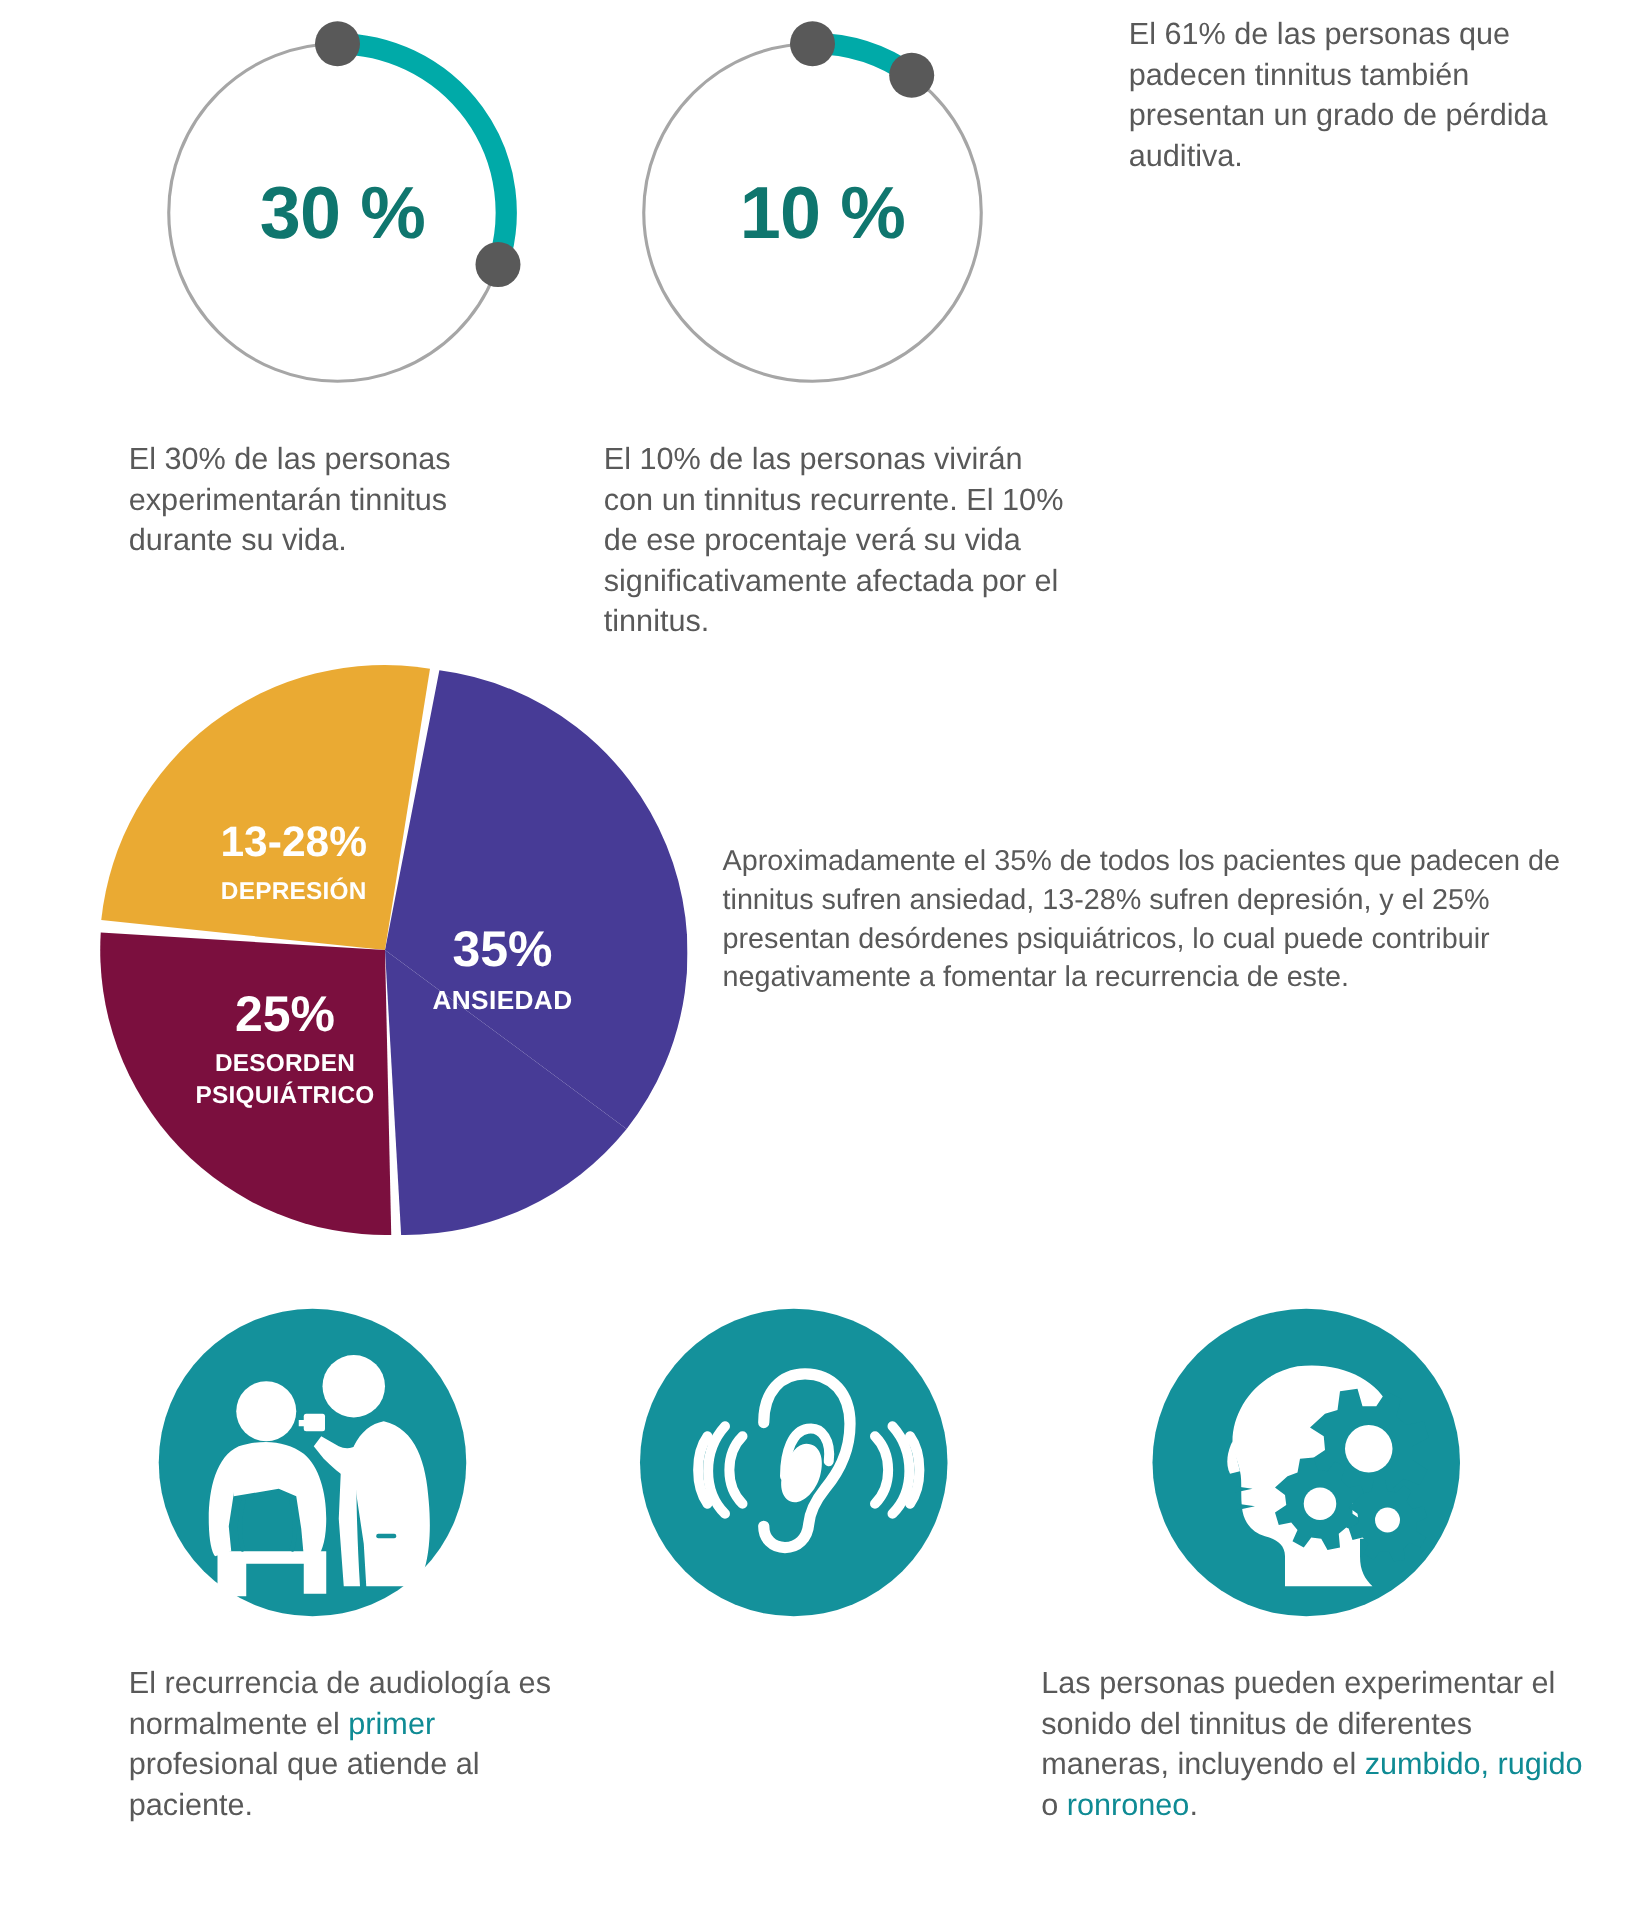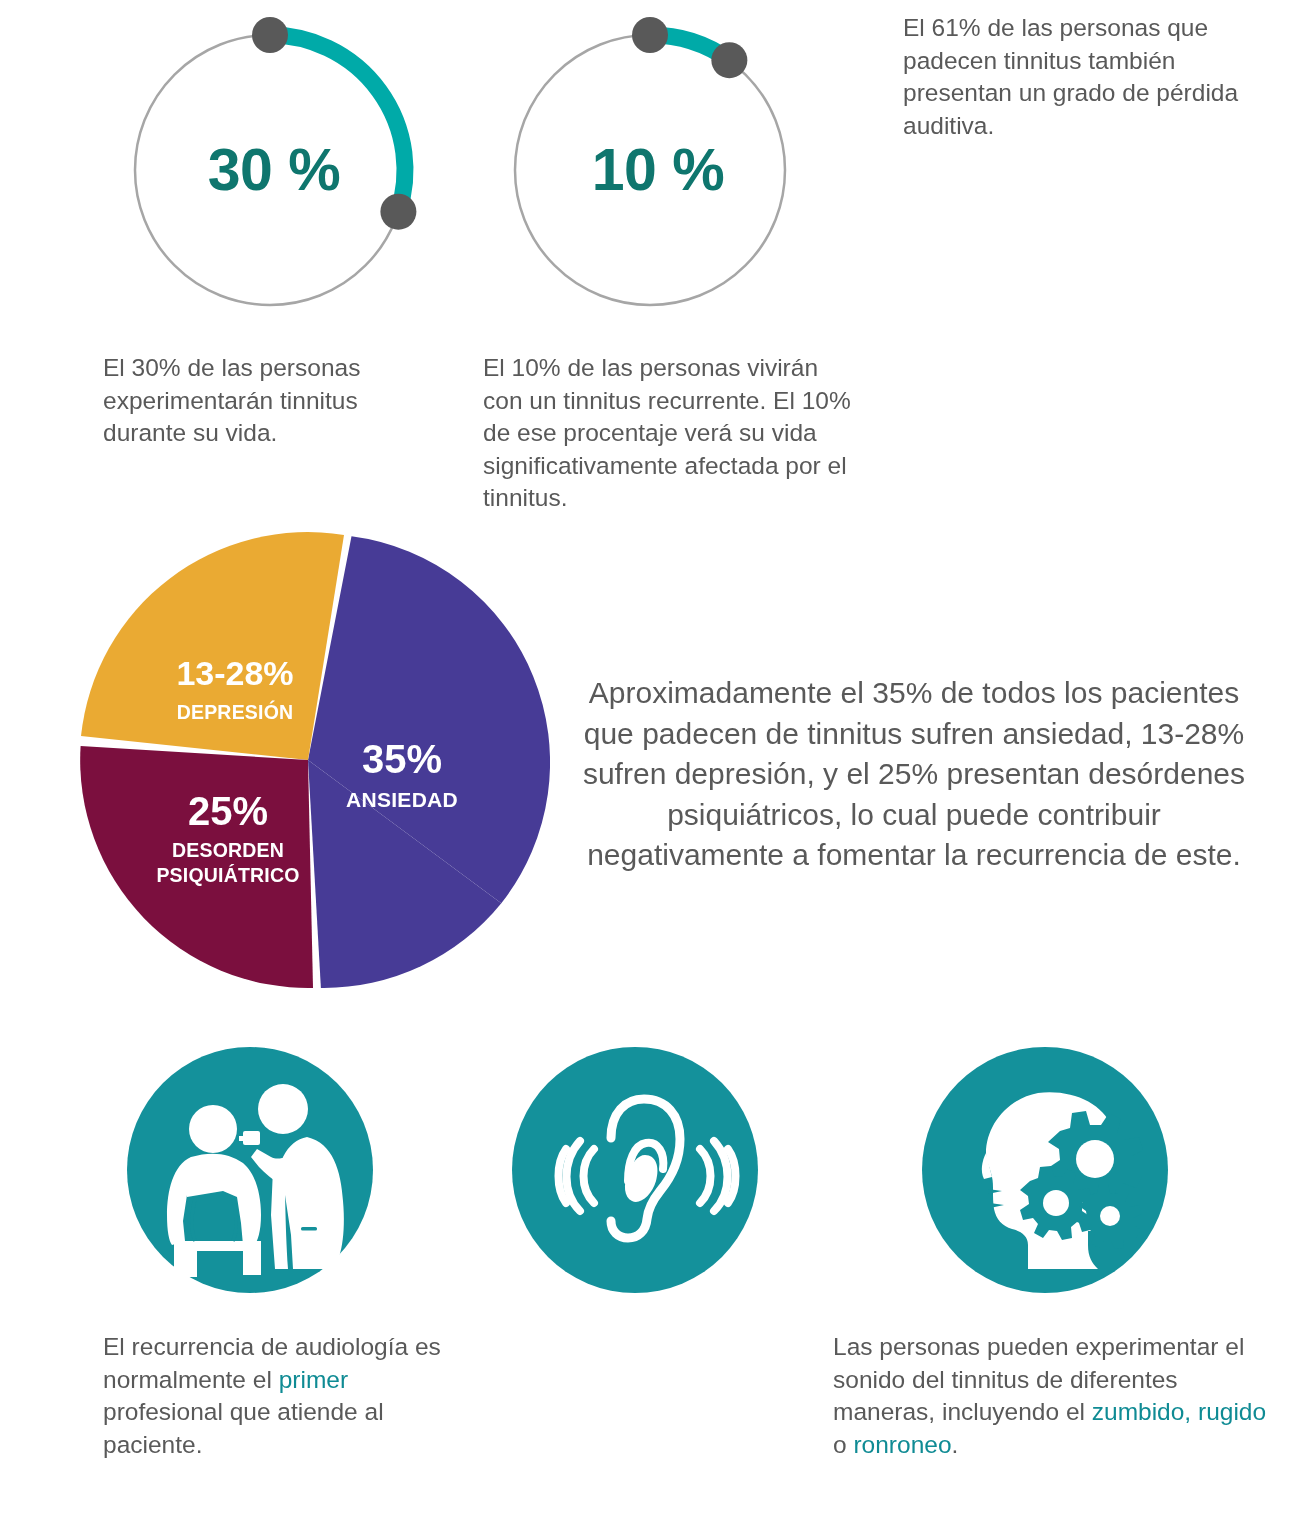--- a/index.html
+++ b/index.html
@@ -51,23 +51,22 @@
   .pie-wrap { position:absolute; left:80px; top:0; width:470px; height:470px; }
   .pie-wrap svg { display:block; }
   .pie-txt { fill:#ffffff; font-family:"Liberation Sans", sans-serif; font-weight:bold; }
   .pie-big { font-size:40px; }
   .pie-big-sm { font-size:34px; }
   .pie-sub { font-size:21px; letter-spacing:0.3px; }
   .pie-sub-sm { font-size:19.5px; letter-spacing:0.2px; }
 
   .pie-para {
     position:absolute; left:578px; top:148px; width:672px;
-    font-size:30px; line-height:1.35; color:#595959;
-    font-family:"Liberation Sans", sans-serif;
-    text-align:center;
+    font-size:23px; line-height:1.35; color:#595959;
+    font-family:"Liberation Sans", sans-serif;
   }
 
   
   .icon-row { position:absolute; left:0; top:1045px; width:1300px; height:470px; }
   .icon-cell { position:absolute; top:0; }
   .icon-cell.i1 { left:95px;  width:360px; }
   .icon-cell.i2 { left:490px; width:340px; }
   .icon-cell.i3 { left:825px; width:450px; }
 
   .icon-circle { width:250px; height:250px; position:relative; }

